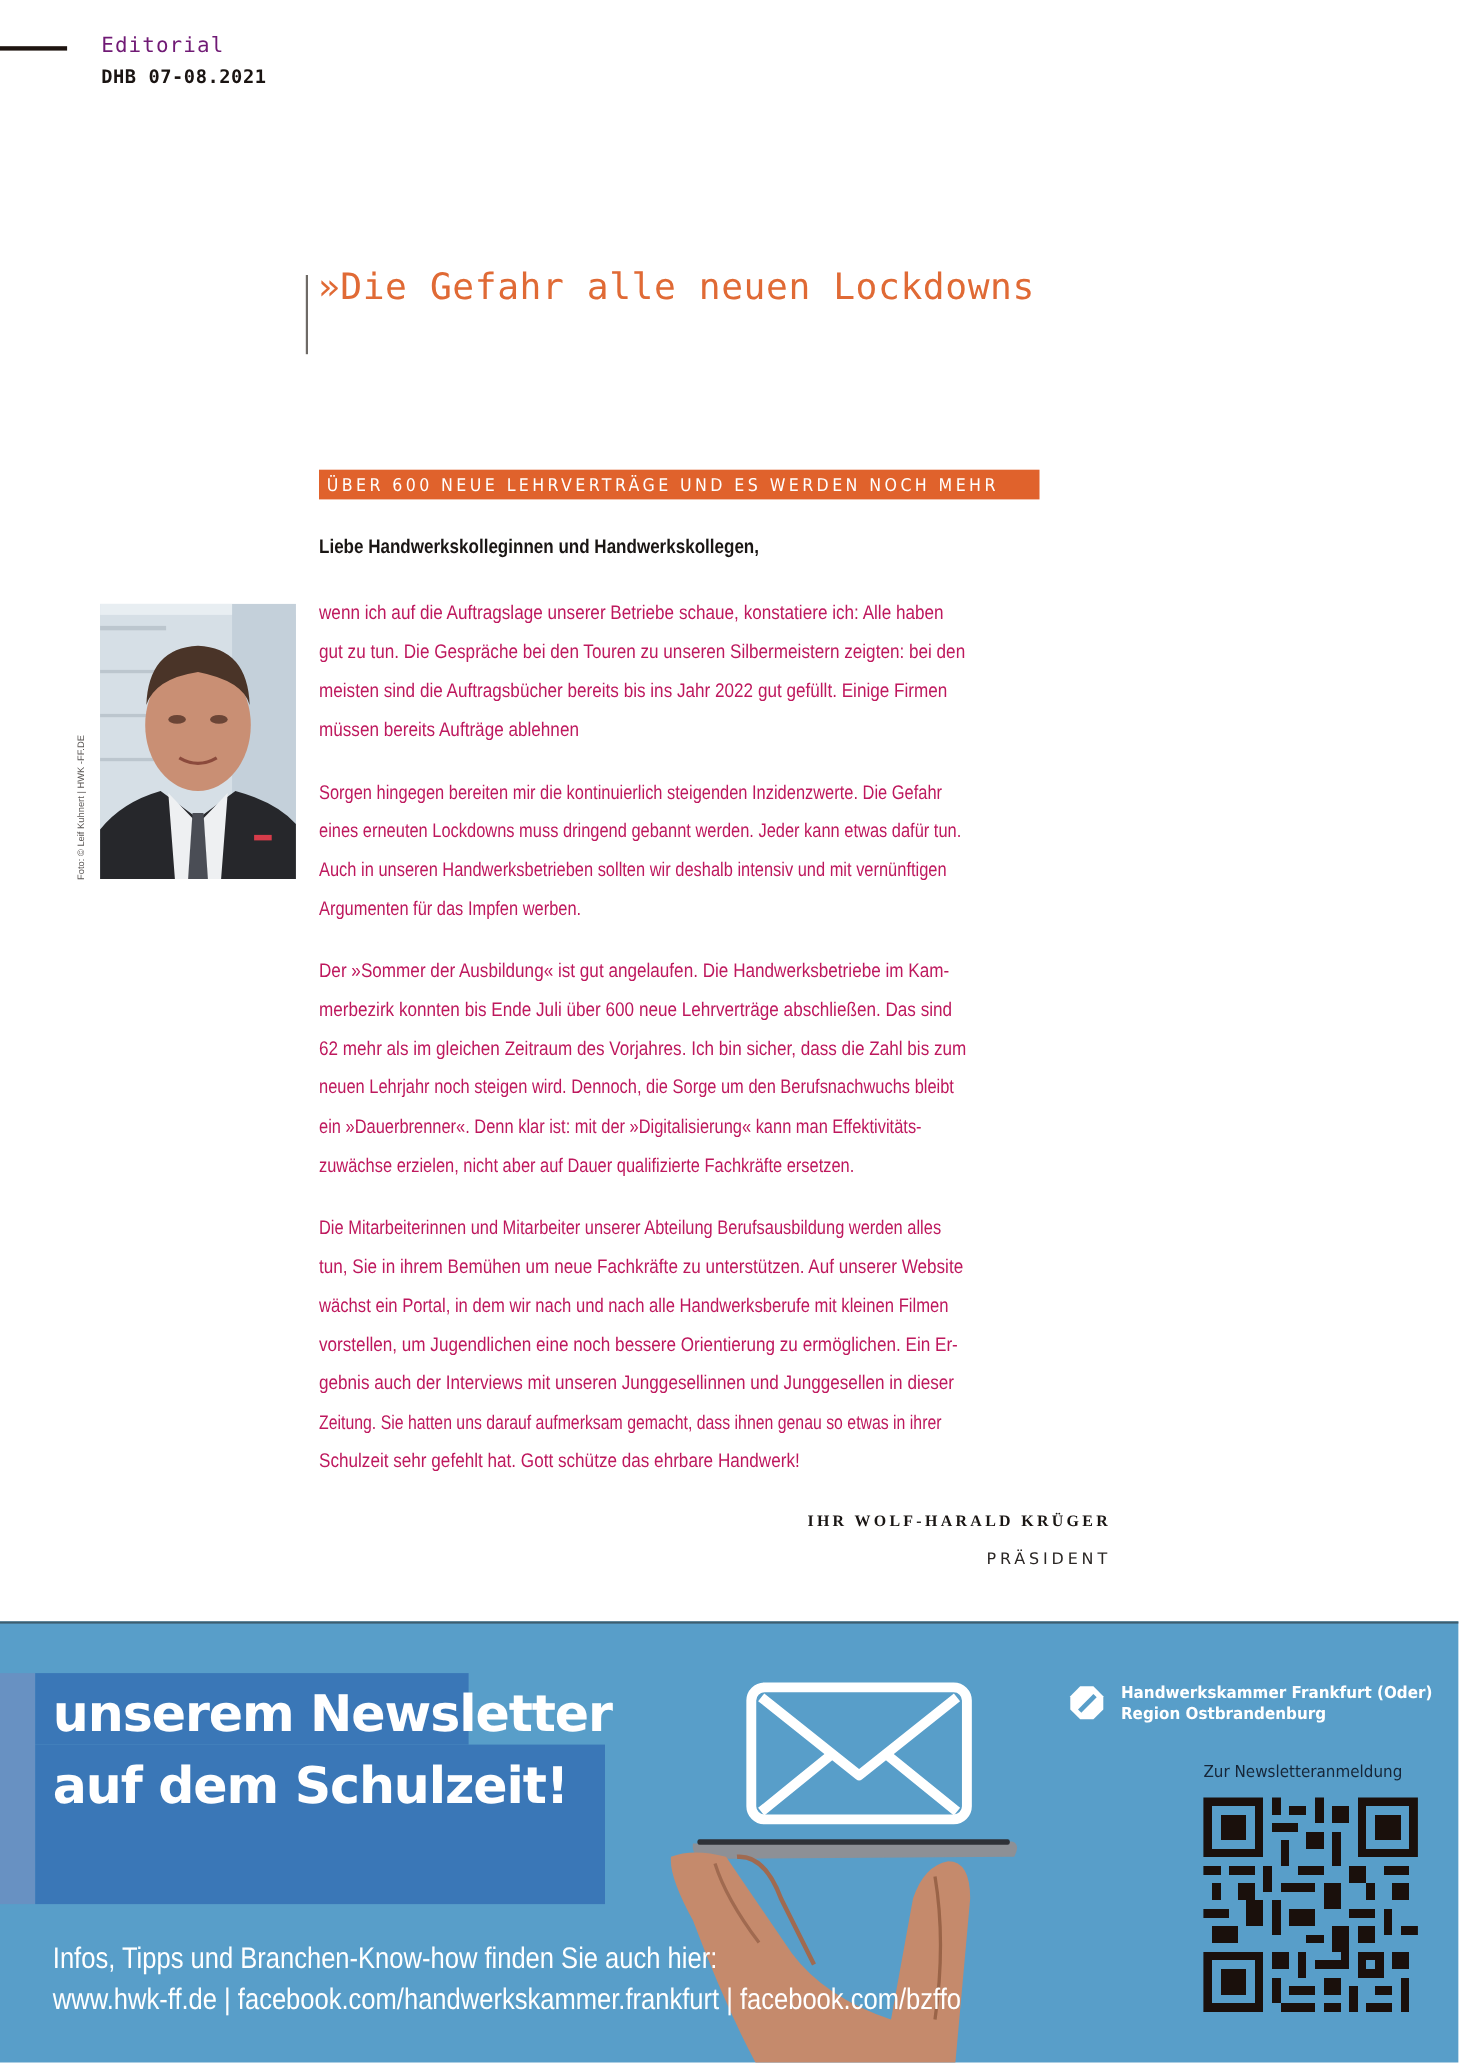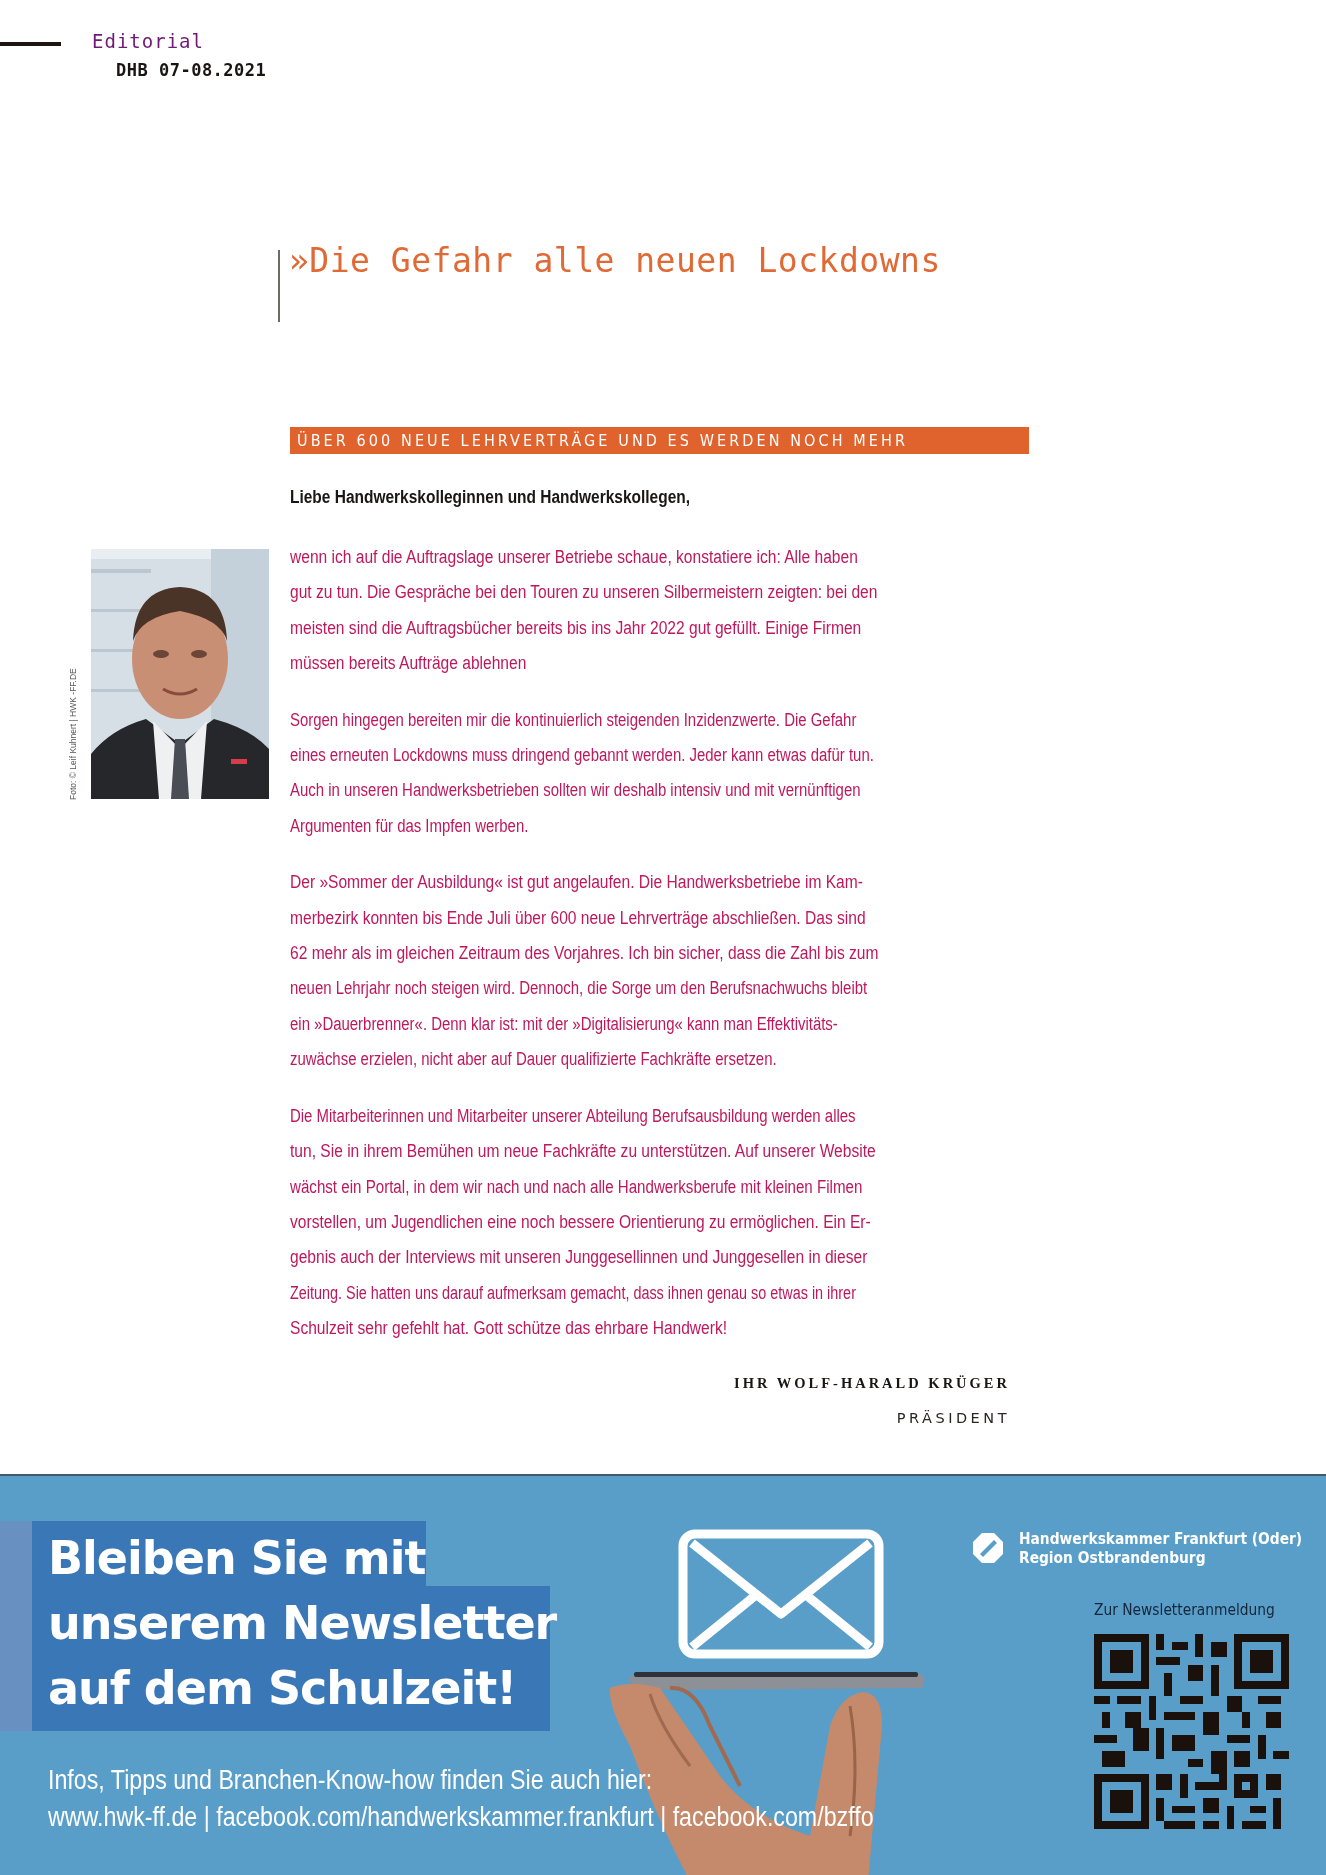--- a/index.html
+++ b/index.html
@@ -6,34 +6,34 @@
   body {
     width: 1326px; height: 1875px; position: relative; overflow: hidden;
     background: #ffffff; color: #1d1a18;
     font-family: "Liberation Sans", sans-serif;
   }
   .abs { position: absolute; }
 
   
   .header-rule { left: 0; top: 42px; width: 61px; height: 4px; background: #1e1410; }
   .section-label { left: 92px; top: 30px; font-family: "DejaVu Sans Mono", monospace; font-size: 19px; letter-spacing: 1px; color: #701a75; }
-  .issue-label { left: 92px; top: 60px; font-family: "DejaVu Sans Mono", monospace; font-size: 17px; font-weight: bold; letter-spacing: 0.5px; color: #1a1412; margin-left: 24px; }
+  .issue-label { left: 92px; top: 60px; font-family: "DejaVu Sans Mono", monospace; font-size: 17px; font-weight: bold; letter-spacing: 0.5px; color: #1a1412; }
 
   
   .quote-bar { left: 278px; top: 250px; width: 2px; height: 72px; background: #6e6a66; }
   .pull-quote {
     left: 289px; top: 236px; width: 760px;
     font-family: "DejaVu Sans Mono", monospace; font-size: 33px; line-height: 50px;
     color: #e06a35; letter-spacing: 0.5px;
   }
   .pull-quote div { white-space: nowrap; }
 
   
   .banner {
-    left: 290px; top: 427px; height: 27px; width: 739px; background: #e0622c;
+    left: 290px; top: 427px; height: 27px; width: 655px; background: #e0622c;
     color: #ffffff; font-family: "DejaVu Sans", sans-serif; font-size: 16px; letter-spacing: 3.1px;
     line-height: 27px; padding-left: 7px; box-sizing: border-box; white-space: nowrap; font-stretch: condensed;
   }
 
   
   .salutation {
     left: 290px; top: 487px; font-family: "Liberation Sans", sans-serif; font-weight: bold; font-size: 18px;
     transform: scaleX(0.86); transform-origin: left top; white-space: nowrap; color: #1a1614;
   }
   .body-col { left: 290px; top: 540px; width: 720px; }
@@ -147,21 +147,20 @@
 </div>
 
 <div class="abs sig-name">IHR WOLF-HARALD KRÜGER</div>
 <div class="abs sig-title">PRÄSIDENT</div>
 
 <div class="abs ad">
   <div class="abs ad-stripe"></div>
   <div class="abs ad-head-box1"></div>
   <div class="abs ad-head-box2"></div>
   <div class="abs ad-headline">
-    <div>Bleiben Sie mit</div>
     <div>unserem Newsletter</div>
     <div>auf dem Schulzeit!</div>
   </div>
 
   <svg class="abs envelope" width="206" height="130" viewBox="0 0 206 130">
     <rect x="5" y="5" width="196" height="120" rx="12" ry="12" fill="none" stroke="#ffffff" stroke-width="9"></rect>
     <path d="M14 14 L103 85 L192 14" fill="none" stroke="#ffffff" stroke-width="9" stroke-linejoin="round"></path>
     <path d="M14 118 L78 66 M192 118 L128 66" fill="none" stroke="#ffffff" stroke-width="9"></path>
   </svg>
 

